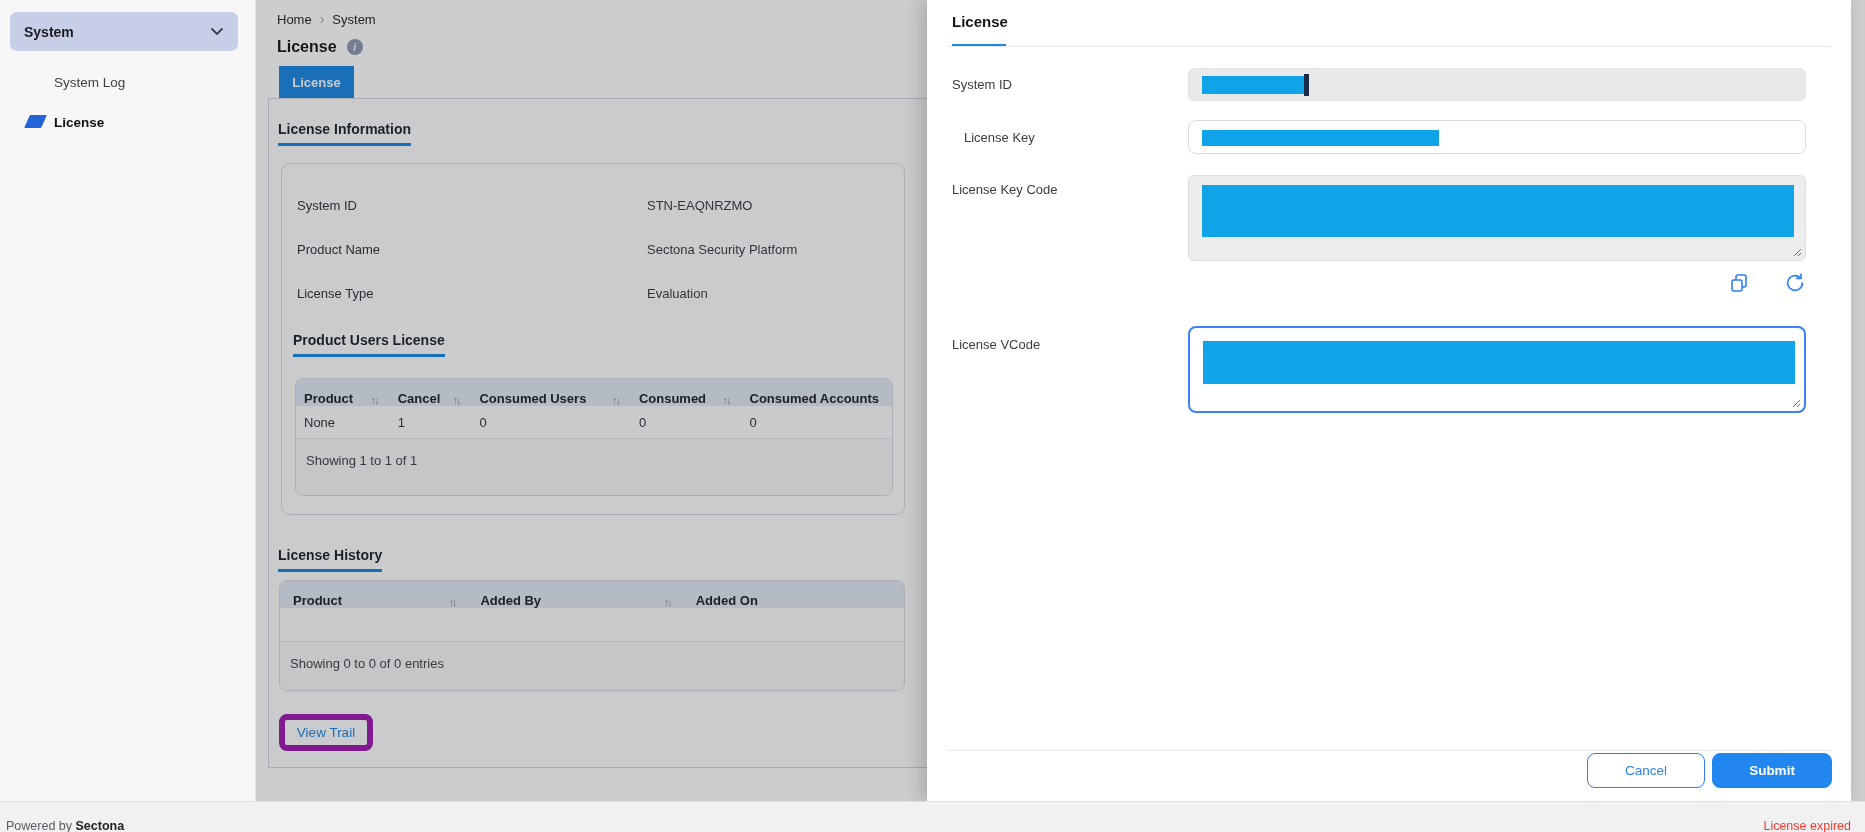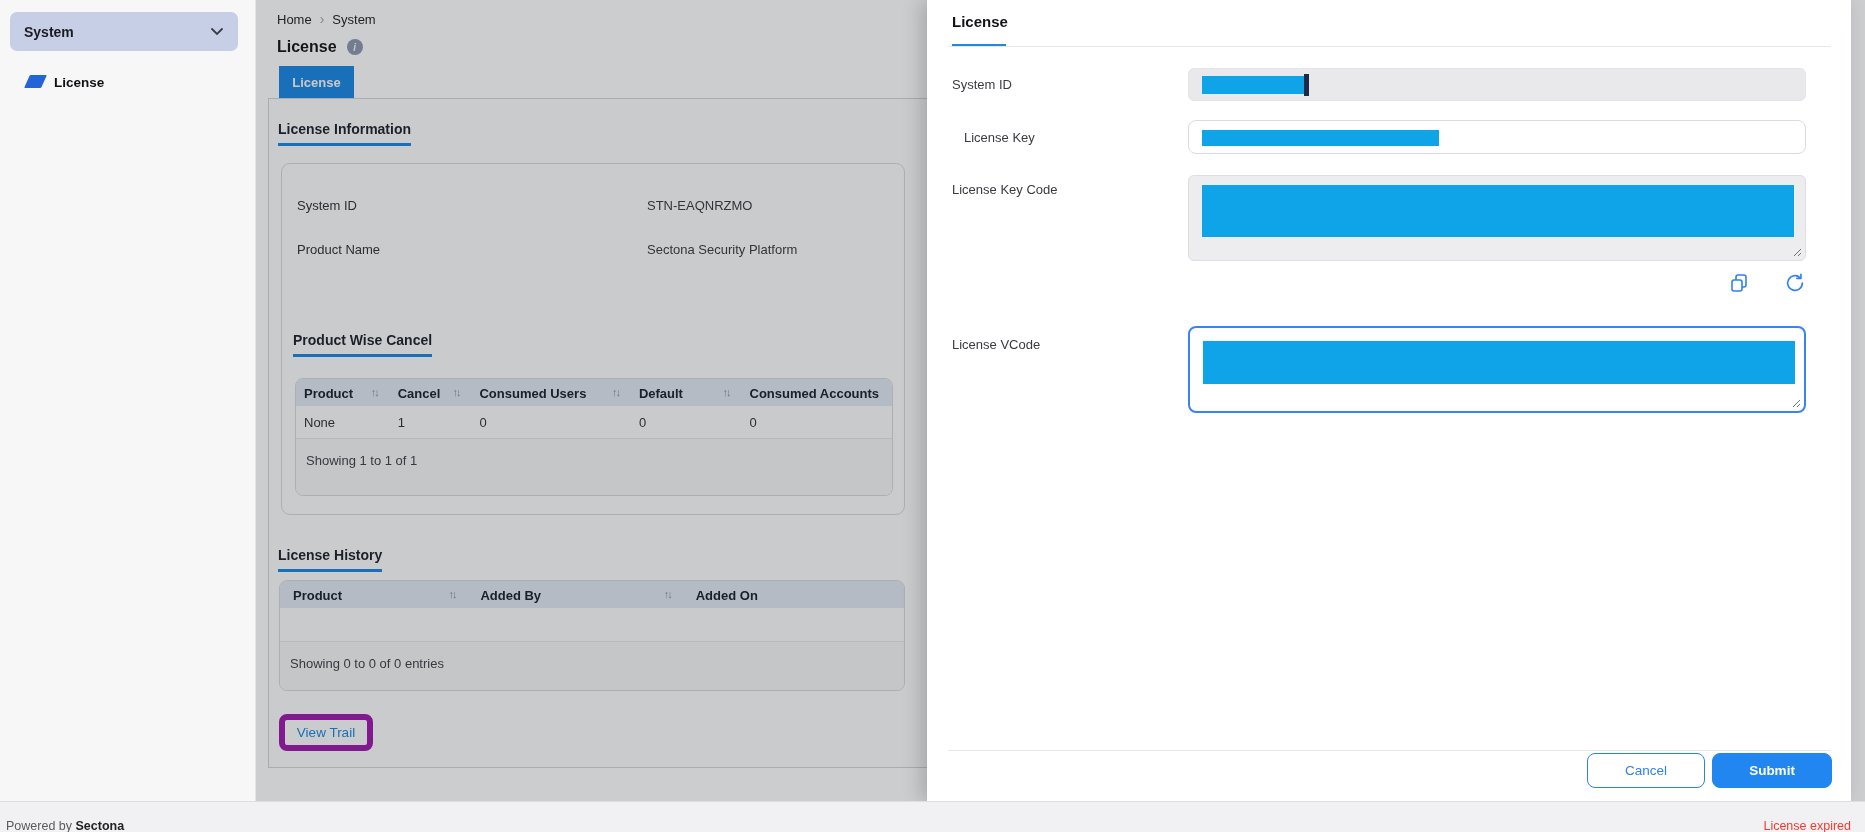--- a/index.html
+++ b/index.html
@@ -33,21 +33,21 @@
   .h-licinfo { position:absolute; left:9px; top:22px; }
   .info-card { position:absolute; left:12px; top:64px; width:624px; height:352px; background:#fdfdfe; border:1px solid #d9d9de; border-radius:9px; }
   .kv-row { position:absolute; left:15px; width:600px; height:20px; font-size:13px; color:#33343a; }
   .kv-row .k { position:absolute; left:0; }
   .kv-row .v { position:absolute; left:350px; color:#3d3e44; }
   .h-pwl { position:absolute; left:11px; top:168px; }
 
   .table { position:absolute; border:1px solid #d9d9de; border-radius:8px; overflow:hidden; background:#fbfbfc; }
   .t-pwl { left:13px; top:214px; width:598px; height:118px; }
   .t-head { display:flex; background:#e2e8f4; height:27px; align-items:center; font-size:13px; font-weight:bold; color:#20242e; }
-  .t-head .th { display:flex; align-items:flex-start; justify-content:space-between; padding:7px 12px 0 8px; height:100%; cursor:pointer; }
+  .t-head .th { display:flex; align-items:flex-end; justify-content:space-between; padding:13px 12px 0 8px; height:100%; cursor:pointer; }
   .sort { font-size:11px; color:#8b93a5; font-weight:normal; letter-spacing:-2px; }
   .t-row { display:flex; height:33px; align-items:center; font-size:13px; color:#33343a; border-bottom:1px solid #e6e6ea; background:#fbfbfc; }
   .t-row .td { padding:0 12px 0 8px; }
   .t-foot { height:100%; background:#f6f6f8; font-size:13px; color:#44454b; display:flex; align-items:flex-start; padding:14px 0 0 10px; }
 
   .h-hist { position:absolute; left:9px; top:448px; }
   .t-hist { left:10px; top:481px; width:626px; height:111px; }
   .t-hist .th, .t-hist .td { padding-left:13px; }
   .t-hist .t-row { height:34px; }
 
@@ -93,20 +93,23 @@
 <div class="app">
 
   <aside class="sidebar">
     <div class="group-dropdown">
       <span class="glabel">System</span>
       <svg width="14" height="9" viewBox="0 0 14 9">
           <polyline points="2,2 7,7 12,2" fill="none" stroke="#3c3d44" stroke-width="1.8" stroke-linecap="round"></polyline>
         </svg>
     </div>
     <nav class="nav">
+      <div class="nav-item">
+          <span>System Log</span>
+        </div>
       <div class="nav-item active">
         <span class="lic-icon"></span>
         <span>License</span>
       </div>
     </nav>
   </aside>
 
   <main class="main">
     <div class="breadcrumb">
       <span class="crumb">Home</span>
@@ -125,39 +128,43 @@
 
       <div class="info-card">
         <div class="kv-row" style="top:34px;">
           <span class="k">System ID</span>
           <span class="v">STN-EAQNRZMO</span>
         </div>
         <div class="kv-row" style="top:78px;">
           <span class="k">Product Name</span>
           <span class="v">Sectona Security Platform</span>
         </div>
-
-        <span class="section-heading h-pwl">Product Wise Cancel</span>
+        <div class="kv-row" style="top:122px;">
+          <span class="k">License Type</span>
+          <span class="v">Evaluation</span>
+        </div>
+
+        <span class="section-heading h-pwl">Product Users License</span>
 
         <div class="table t-pwl">
           <div class="t-head">
             <div class="th" style="width:94px;">
                 <span>Product</span>
                 <span class="sort">↑↓</span>
               </div>
             <div class="th" style="width:82px;">
                 <span>Cancel</span>
                 <span class="sort">↑↓</span>
               </div>
             <div class="th" style="width:160px;">
                 <span>Consumed Users</span>
                 <span class="sort">↑↓</span>
               </div>
             <div class="th" style="width:111px;">
-                <span>Default</span>
+                <span>Consumed</span>
                 <span class="sort">↑↓</span>
               </div>
             <div class="th" style="width:151px;">
                 <span>Consumed Accounts</span>
               </div>
           </div>
           <div class="t-row">
             <div class="td" style="width:94px;">None</div>
             <div class="td" style="width:82px;">1</div>
             <div class="td" style="width:160px;">0</div>

